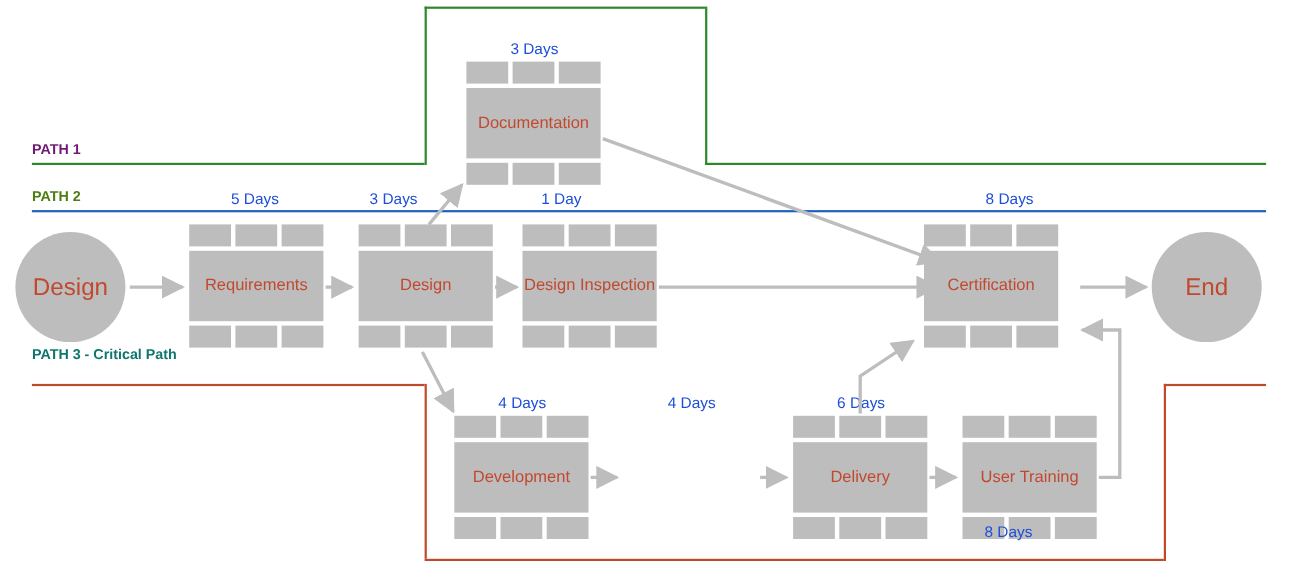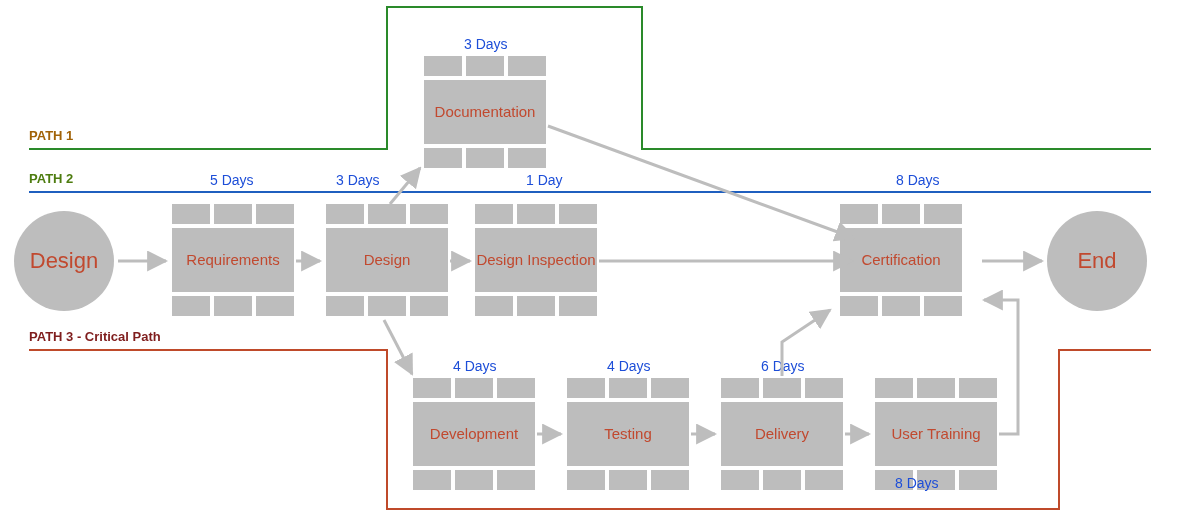--- a/index.html
+++ b/index.html
@@ -26,31 +26,31 @@
 </head>
 <body>
 
 <div class="stage">
 
   <div style="position:absolute;left:29px;top:148px;width:357px;height:0;border-top:2px solid #2a8a2a"></div>
   <div style="position:absolute;left:386px;top:6px;width:0;height:144px;border-left:2px solid #2a8a2a"></div>
   <div style="position:absolute;left:386px;top:6px;width:255px;height:0;border-top:2px solid #2a8a2a"></div>
   <div style="position:absolute;left:641px;top:6px;width:0;height:144px;border-left:2px solid #2a8a2a"></div>
   <div style="position:absolute;left:641px;top:148px;width:510px;height:0;border-top:2px solid #2a8a2a"></div>
-  <div class="plabel" style="left:29px;top:128px;color:#a16207">PATH 1</div>
+  <div class="plabel" style="left:29px;top:128px;color:#701a75">PATH 1</div>
 
   <div style="position:absolute;left:29px;top:191px;width:1122px;height:0;border-top:2px solid #1f5fbf"></div>
   <div class="plabel" style="left:29px;top:171px;color:#4d7c0f">PATH 2</div>
 
   <div style="position:absolute;left:29px;top:349px;width:357px;height:0;border-top:2px solid #bf4a2a"></div>
   <div style="position:absolute;left:386px;top:349px;width:0;height:159px;border-left:2px solid #bf4a2a"></div>
   <div style="position:absolute;left:386px;top:508px;width:672px;height:0;border-top:2px solid #bf4a2a"></div>
   <div style="position:absolute;left:1058px;top:349px;width:0;height:161px;border-left:2px solid #bf4a2a"></div>
   <div style="position:absolute;left:1058px;top:349px;width:93px;height:0;border-top:2px solid #bf4a2a"></div>
-  <div class="plabel" style="left:29px;top:329px;color:#7f1d1d">PATH 3 - Critical Path</div>
+  <div class="plabel" style="left:29px;top:314px;color:#0f766e">PATH 3 - Critical Path</div>
 
   <div class="circ" style="left:14px;top:211px">
       <span>Design</span>
     </div>
   <div class="circ" style="left:1047px;top:211px">
       <span>End</span>
     </div>
 
   <div class="task" style="left:172px;top:204px">
     <div class="row">
@@ -88,21 +88,21 @@
         <div class="cell"></div>
         <div class="cell"></div>
       </div>
     <div class="title">Design Inspection</div>
     <div class="row">
         <div class="cell"></div>
         <div class="cell"></div>
         <div class="cell"></div>
       </div>
   </div>
-  <div class="dur" style="left:526px;top:172px">1 Day</div>
+  <div class="dur" style="left:492px;top:172px">1 Day</div>
 
   <div class="task" style="left:840px;top:204px">
     <div class="row">
         <div class="cell"></div>
         <div class="cell"></div>
         <div class="cell"></div>
       </div>
     <div class="title">Certification</div>
     <div class="row">
         <div class="cell"></div>
@@ -135,33 +135,20 @@
       </div>
     <div class="title">Development</div>
     <div class="row">
         <div class="cell"></div>
         <div class="cell"></div>
         <div class="cell"></div>
       </div>
   </div>
   <div class="dur" style="left:453px;top:358px">4 Days</div>
 
-  <div class="task" style="left:567px;top:378px">
-    <div class="row">
-        <div class="cell"></div>
-        <div class="cell"></div>
-        <div class="cell"></div>
-      </div>
-    <div class="title">Testing</div>
-    <div class="row">
-        <div class="cell"></div>
-        <div class="cell"></div>
-        <div class="cell"></div>
-      </div>
-  </div>
   <div class="dur" style="left:607px;top:358px">4 Days</div>
 
   <div class="task" style="left:721px;top:378px">
     <div class="row">
         <div class="cell"></div>
         <div class="cell"></div>
         <div class="cell"></div>
       </div>
     <div class="title">Delivery</div>
     <div class="row">

